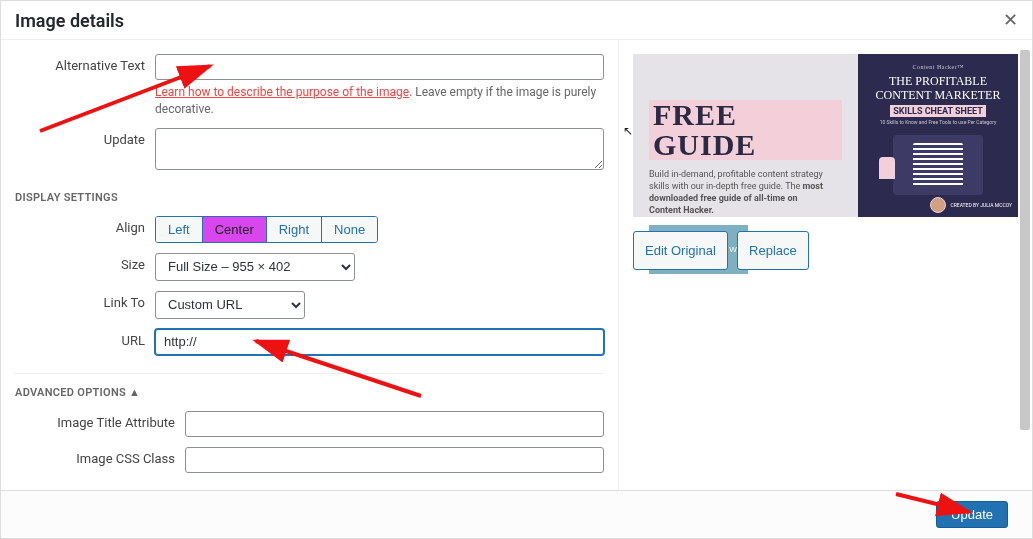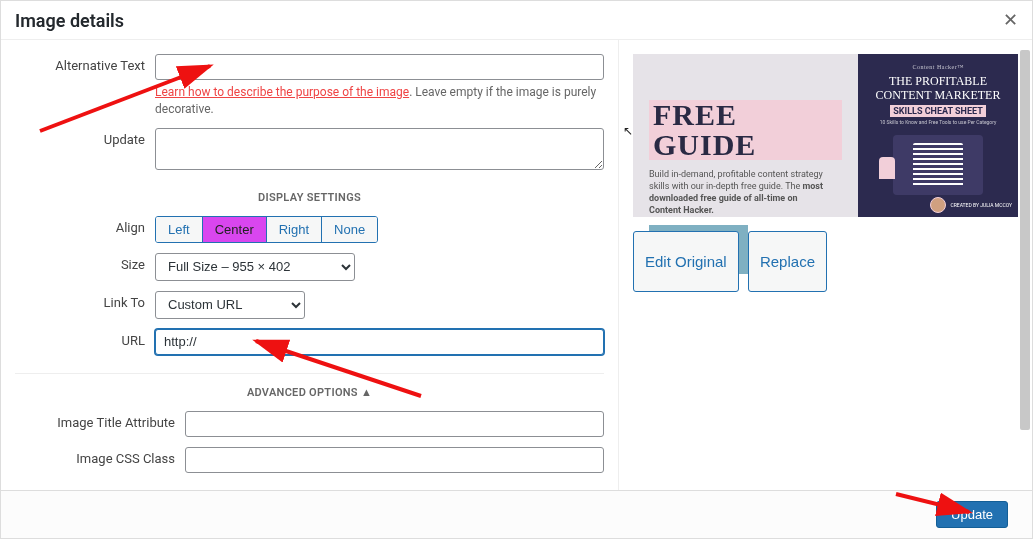--- a/index.html
+++ b/index.html
@@ -59,21 +59,21 @@
     background: #fff;
     color: #2c3338;
   }
   .text-input { height: 26px; }
   .url-input { border: 1px solid #2271b1; box-shadow: 0 0 0 1px #2271b1; }
   .textarea { height: 42px; resize: both; font-family: inherit; }
   .help-text { font-size: 12px; color: #666; margin-top: 4px; line-height: 1.4; }
   .help-text a { color: #ef4444; }
   .section-header {
     font-size: 11px; letter-spacing: .3px; color: #666; text-transform: uppercase;
-    margin: 18px 0 12px; font-weight: 600; text-align: center;
+    margin: 18px 0 12px; font-weight: 600;
   }
   .section-header.collapsible { cursor: pointer; border-top: 1px solid #eee; padding-top: 12px;}
   .caret-up { font-size: 11px; }
   .button-group { display: inline-flex; border: 1px solid #2271b1; border-radius: 3px; overflow: hidden; }
   .bg-btn {
     background: #f6f7f7; border: none; padding: 5px 12px; font-size: 13px;
     cursor: pointer; color: #2271b1; border-right: 1px solid #2271b1;
   }
   .bg-btn:last-child { border-right: none; }
   .bg-btn.active { background: #d946ef; color: #222; }
@@ -134,21 +134,21 @@
   }
   .avatar { width:16px;height:16px;border-radius:50%;background:#d0a080;border:1px solid #f2cfd9;}
   .avatar-text { font-size:5px; line-height:1; }
   .cursor {
     position: absolute; left: 4px; top: 84px;
     font-size: 12px; color: #222;
   }
 
   .action-btn {
     border: 1px solid #2271b1; background: #f6f7f7; color: #2271b1;
-    padding: 21px 11px; font-size: 15px; border-radius: 3px; cursor: pointer;
+    padding: 11px 11px; font-size: 13px; border-radius: 3px; cursor: pointer;
     margin-right: 6px;
   }
 
   .modal-footer {
     display: flex; justify-content: flex-end;
     padding: 10px 24px; background: #fcfcfc;
   }
   .primary-btn {
     background: #2271b1; color: #fff; border: 1px solid #135e96;
     padding: 5px 14px; border-radius: 3px; font-size: 13px; cursor: pointer;

